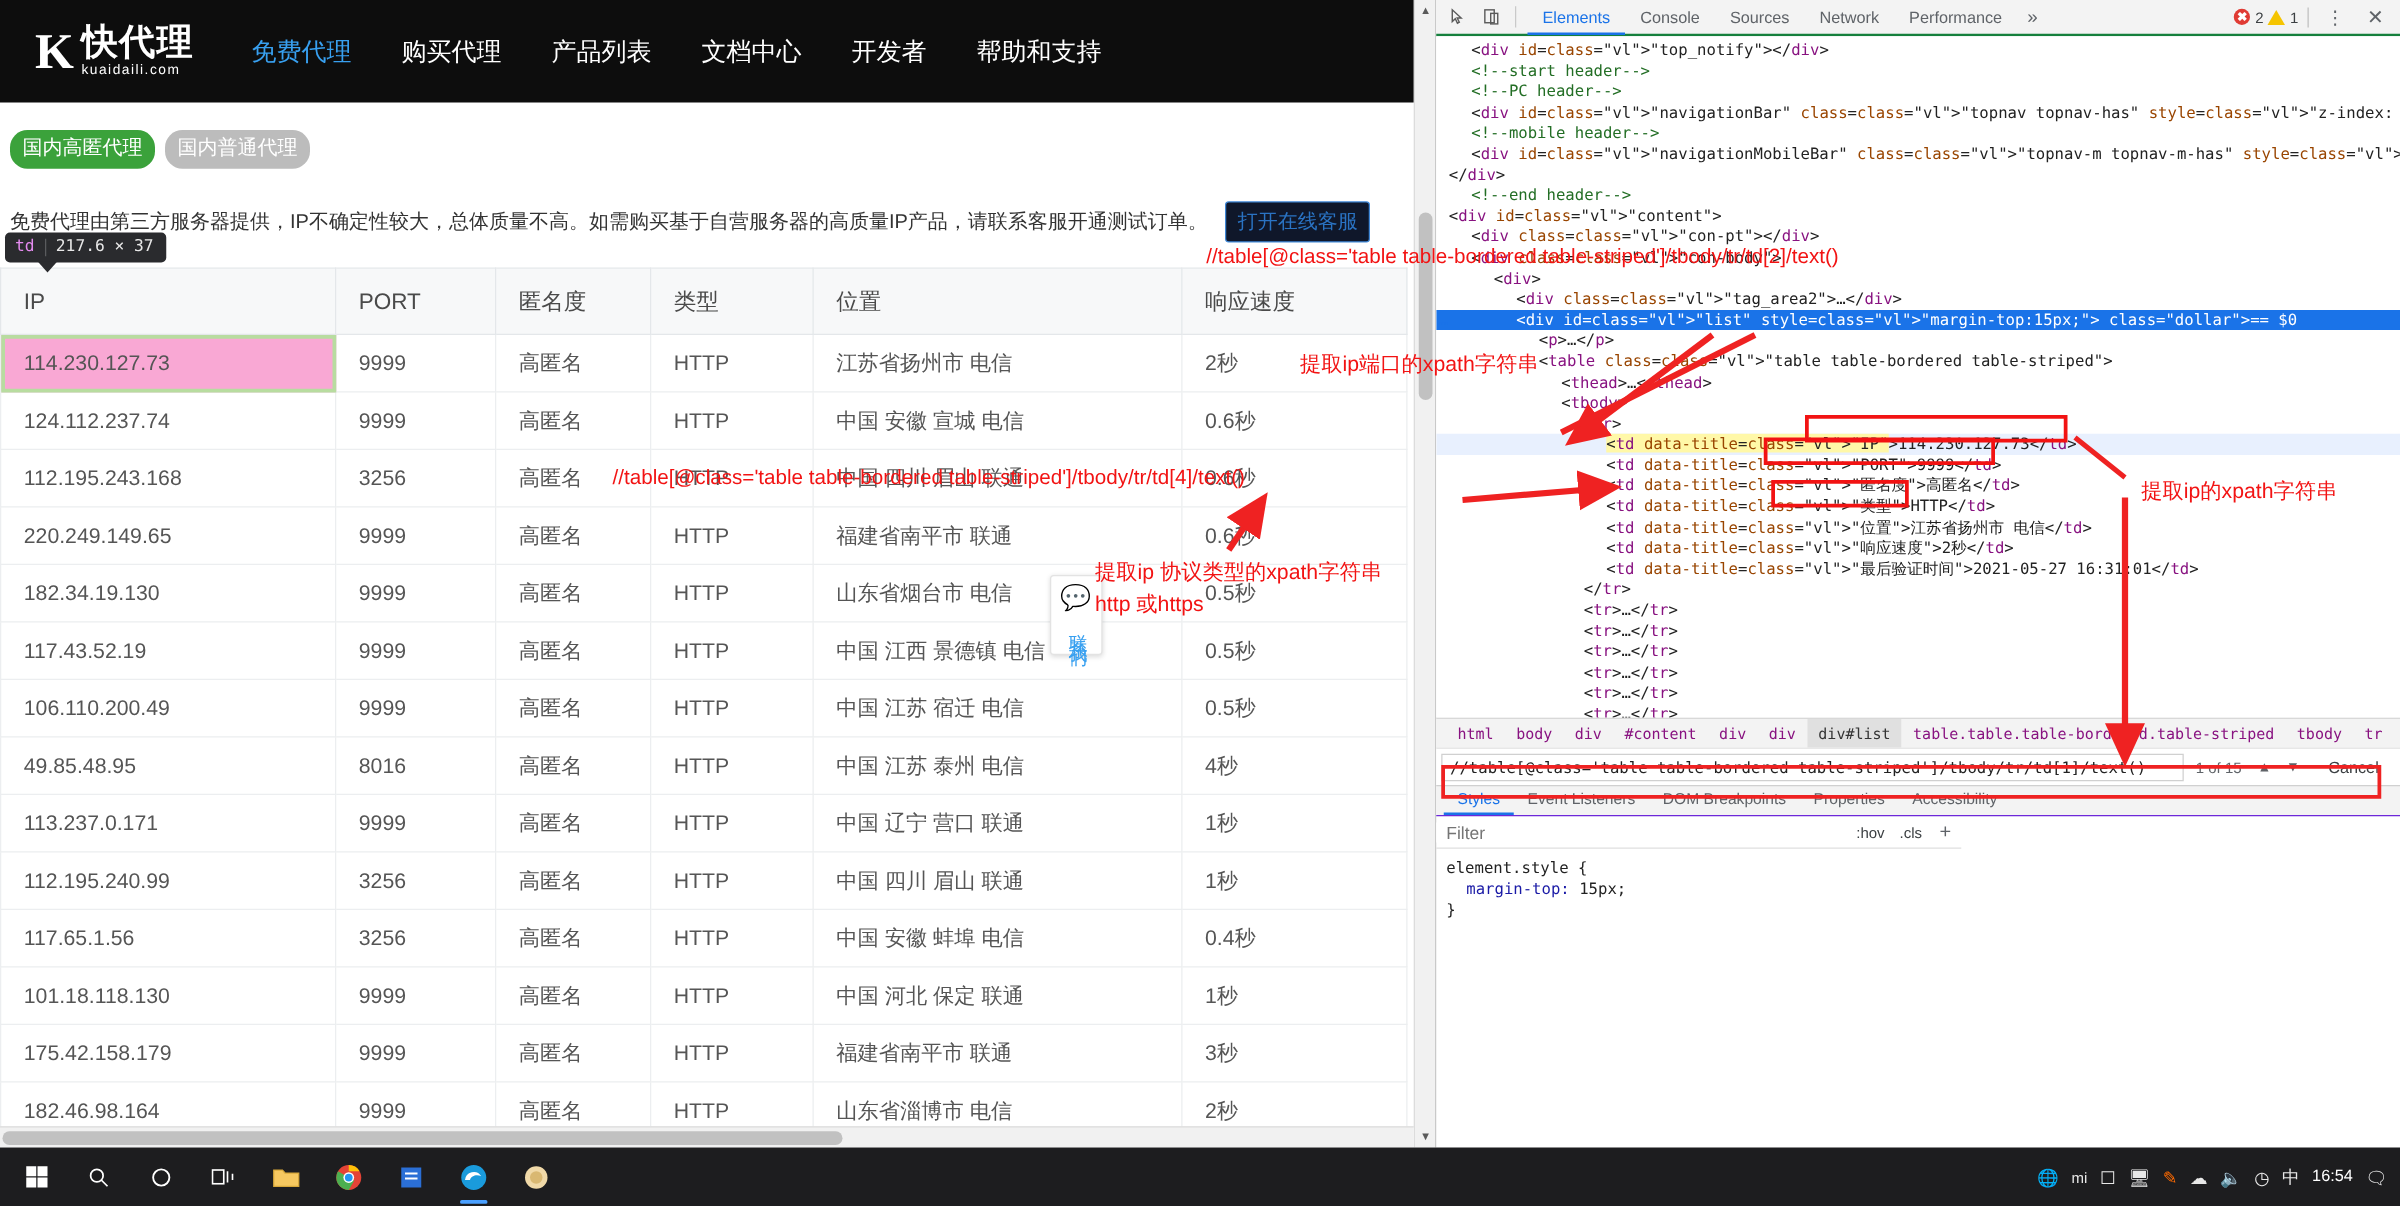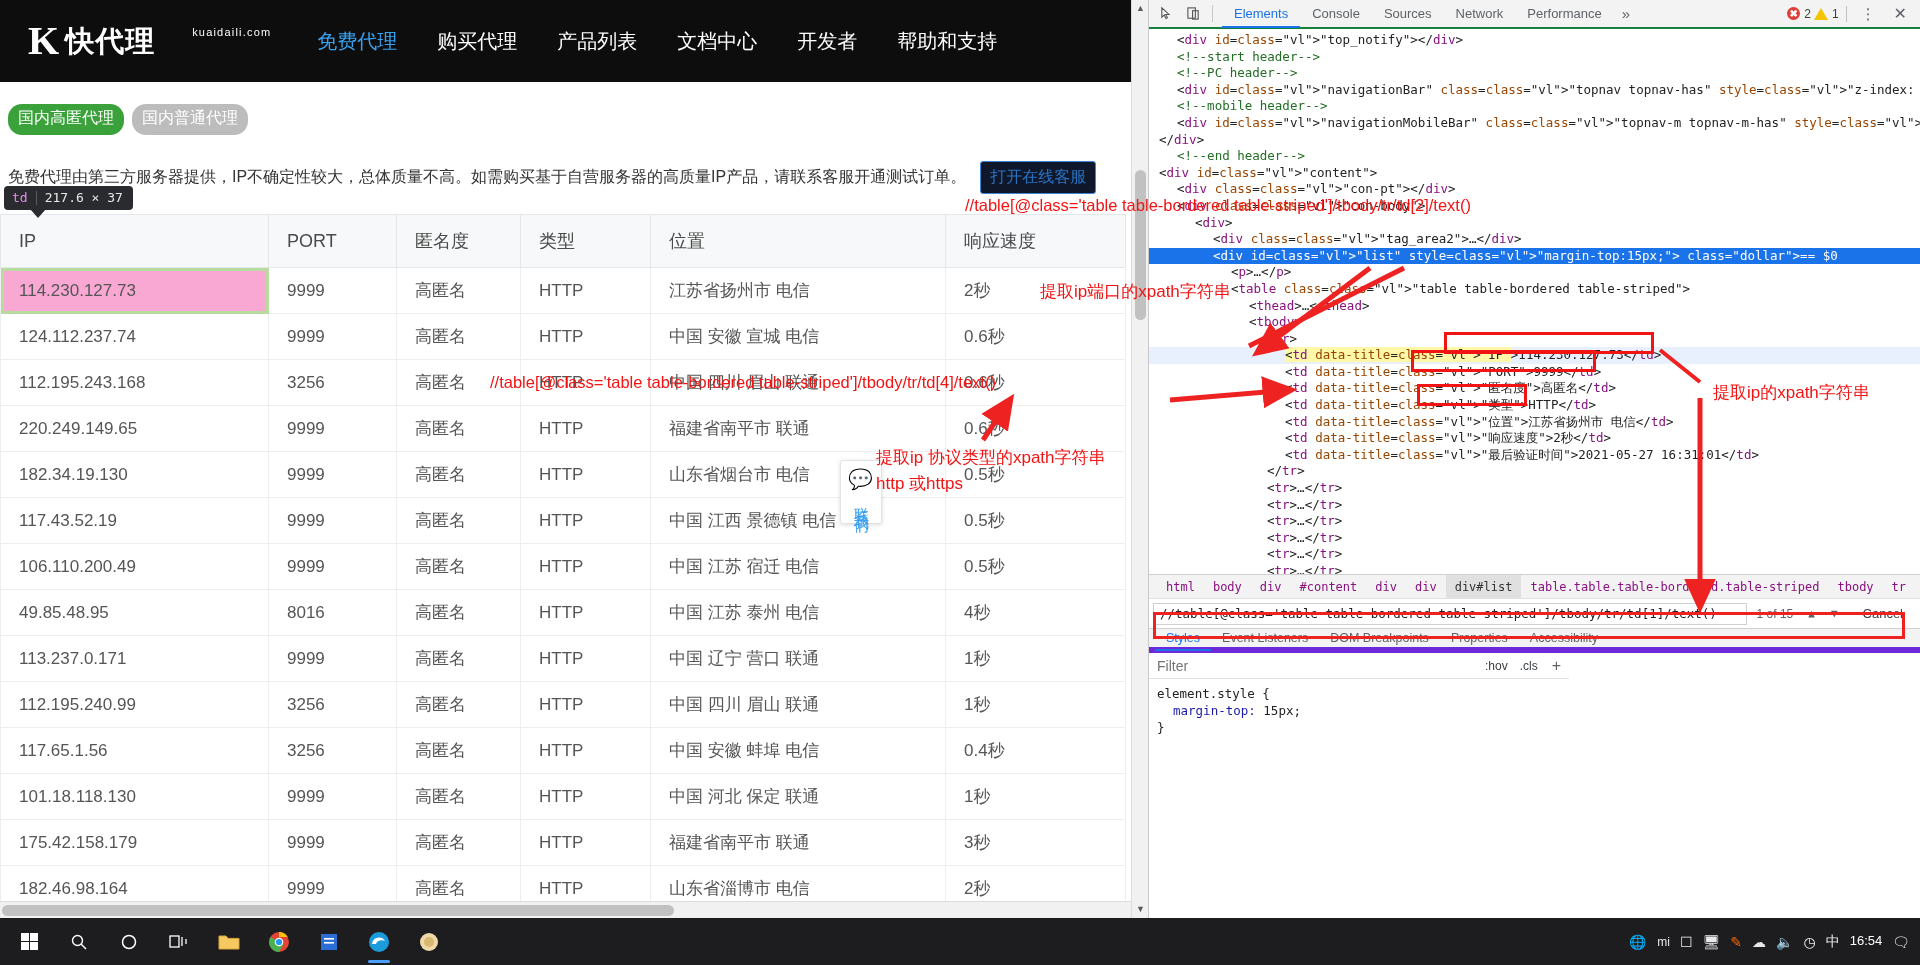--- a/index.html
+++ b/index.html
@@ -6,23 +6,23 @@
   html,body { width:1920px; height:965px; overflow:hidden; font-family:"Liberation Sans", sans-serif; background:#fff; }
 
   #root { position:relative; width:1920px; height:965px; }
 
   
   #page { position:absolute; left:0; top:0; width:1148px; height:918px; background:#fff; overflow:hidden; }
 
   .site-header { height:82px; background:#0d0d0d; display:flex; align-items:center; padding-left:28px; }
   .logo { display:flex; align-items:center; gap:8px; margin-right:46px; }
   .logo-mark { color:#fff; font-size:40px; font-weight:bold; line-height:1; font-family:"Liberation Serif", serif; letter-spacing:-2px;}
-  .logo-txt { display:flex; flex-direction:row; justify-content:center; }
+  .logo-txt { display:flex; flex-direction:column; justify-content:center; }
   .logo-cn { color:#fff; font-size:29px; font-weight:bold; letter-spacing:1px; line-height:1.05; }
-  .logo-en { color:#fff; font-size:11px; letter-spacing:1.2px; line-height:1.2;margin-left:37px; }
+  .logo-en { color:#fff; font-size:11px; letter-spacing:1.2px; line-height:1.2; }
   .nav { display:flex; align-items:center; gap:40px; }
   .nav a { color:#fff; font-size:20px; text-decoration:none; white-space:nowrap; }
   .nav a.active { color:#38a0f0; }
 
   .page-body { padding:0 0 0 0; }
 
   .tag-area { padding:22px 0 0 8px; display:flex; gap:8px; }
   .tag { display:inline-block; padding:4px 10px 6px; font-size:16px; color:#fff; border-radius:14px; }
   .tag.green { background:#3ba23b; }
   .tag.grey { background:#bcbcbc; }
@@ -110,22 +110,22 @@
                padding:0 4px; gap:6px;}
   .dt-search input { flex:1; height:22px; border:1px solid #d0d0d0; font-size:12.5px; padding:0 6px;
                      font-family:"DejaVu Sans Mono", monospace; color:#222; outline:none;}
   .srch-count { font-size:12px; color:#5f6368; font-family:"Liberation Sans",sans-serif; white-space:nowrap; padding:0 4px;}
   .srch-arrow { color:#5f6368; font-size:11px; padding:0 5px; cursor:pointer;}
   .srch-cancel { font-size:13px; color:#3c4043; font-family:"Liberation Sans",sans-serif; padding:0 14px; cursor:pointer;}
   .search-box-outline { position:absolute; left:1153px; top:612px; width:752px; height:27px;
                         border:3px solid #ef2222; pointer-events:none; z-index:30;}
 
   
-  .st-tabs { height:25px; background:#f3f3f3; border-top:1px solid #d0d0d0; border-bottom:6px solid #6d28d9;
-             display:flex; align-items:center; font-family:"Liberation Sans",sans-serif; padding-left:6px;}
+  .st-tabs { height:25px; background:#f3f3f3; border-top:1px solid #d0d0d0; border-bottom:1px solid #6d28d9;
+             display:flex; align-items:flex-end; font-family:"Liberation Sans",sans-serif; padding-left:6px;}
   .st-tab { font-size:12.5px; color:#5f6368; padding:0 11px; height:25px; line-height:25px; cursor:pointer;}
   .st-tab.sel { color:#1a73e8; border-bottom:2px solid #1a73e8;}
 
   .st-filter { height:26px; display:flex; align-items:center; border-bottom:1px solid #e0e0e0;
                font-family:"Liberation Sans",sans-serif; }
   .st-filter input { flex:1; border:none; outline:none; font-size:14px; color:#999; padding-left:8px;}
   .st-hov { font-size:12px; color:#3c4043; padding:0 6px;} .st-cls{font-size:12px;color:#3c4043;padding:0 6px;}
   .st-plus { font-size:16px; color:#5f6368; padding:0 8px;}
   .st-body { padding:6px 0 0 8px; font-size:12.5px; line-height:17px; color:#222;}
   .st-sel { color:#222; } .prop { color:#1a1aa6; } .pval{color:#222;}

